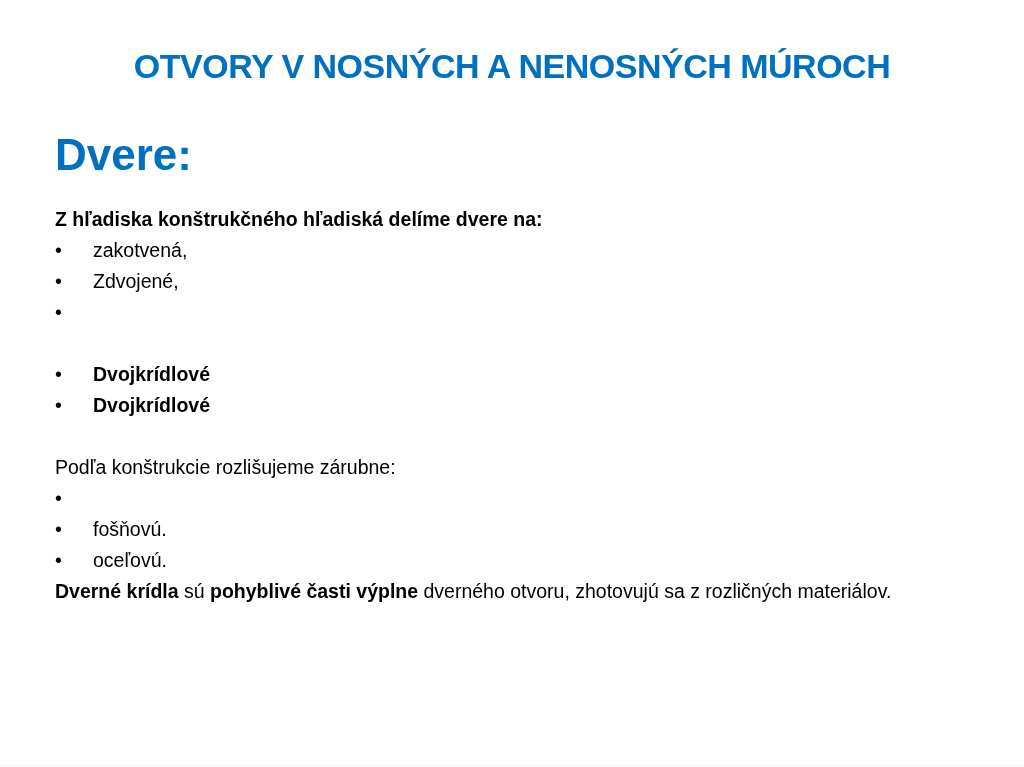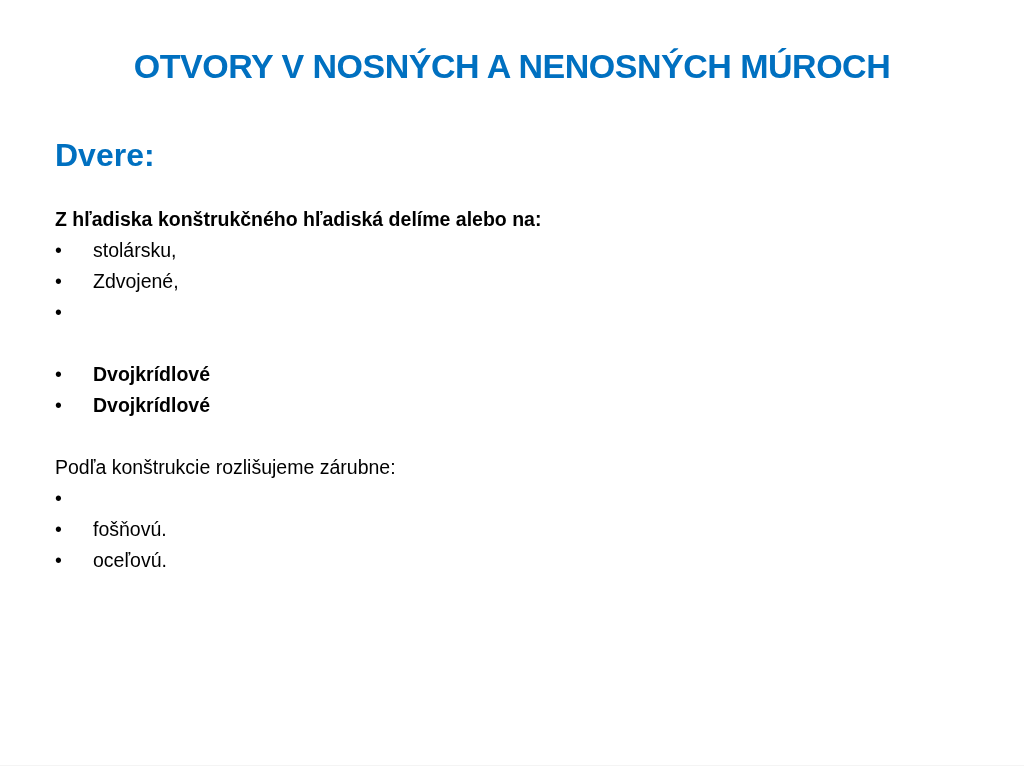--- a/index.html
+++ b/index.html
@@ -34,21 +34,21 @@
       font-size: 34px;
       line-height: 48px;
       font-weight: bold;
       color: #0070c0;
       letter-spacing: -0.5px;
     }
     .subtitle {
       position: absolute;
       left: 55px;
       top: 133px;
-      font-size: 32px;
+      font-size: 44px;
       line-height: 44px;
       font-weight: bold;
       color: #0070c0;
     }
     .body {
       position: absolute;
       left: 55px;
       top: 204px;
       width: 915px;
       font-size: 19.5px;
@@ -83,25 +83,25 @@
 <body>
 
 <div class="slide">
 
   <div class="title">OTVORY V NOSNÝCH A NENOSNÝCH MÚROCH</div>
 
   <div class="subtitle">Dvere:</div>
 
   <div class="body">
 
-    <div class="line"><b>Z hľadiska konštrukčného hľadiská delíme alebo na:</b></div>
+    <div class="line"><b>Z hľadiska konštrukčného hľadiská delíme dvere na:</b></div>
 
     <div class="bullet">
       <span class="dot">•</span>
-      <span>stolársku,</span>
+      <span>zakotvená,</span>
     </div>
     <div class="bullet">
       <span class="dot">•</span>
       <span>Zdvojené,</span>
     </div>
     <div class="bullet">
       <span class="dot">•</span>
     </div>
 
     <div class="blank"></div>
@@ -125,15 +125,16 @@
     </div>
     <div class="bullet">
       <span class="dot">•</span>
       <span>fošňovú.</span>
     </div>
     <div class="bullet">
       <span class="dot">•</span>
       <span>oceľovú.</span>
     </div>
 
+    <div class="para"><b>Dverné krídla</b><span> sú </span><b>pohyblivé časti výplne</b><span> dverného otvoru,  zhotovujú sa z rozličných materiálov.</span></div>
 
   </div>
 </div>
 
 </body></html>

